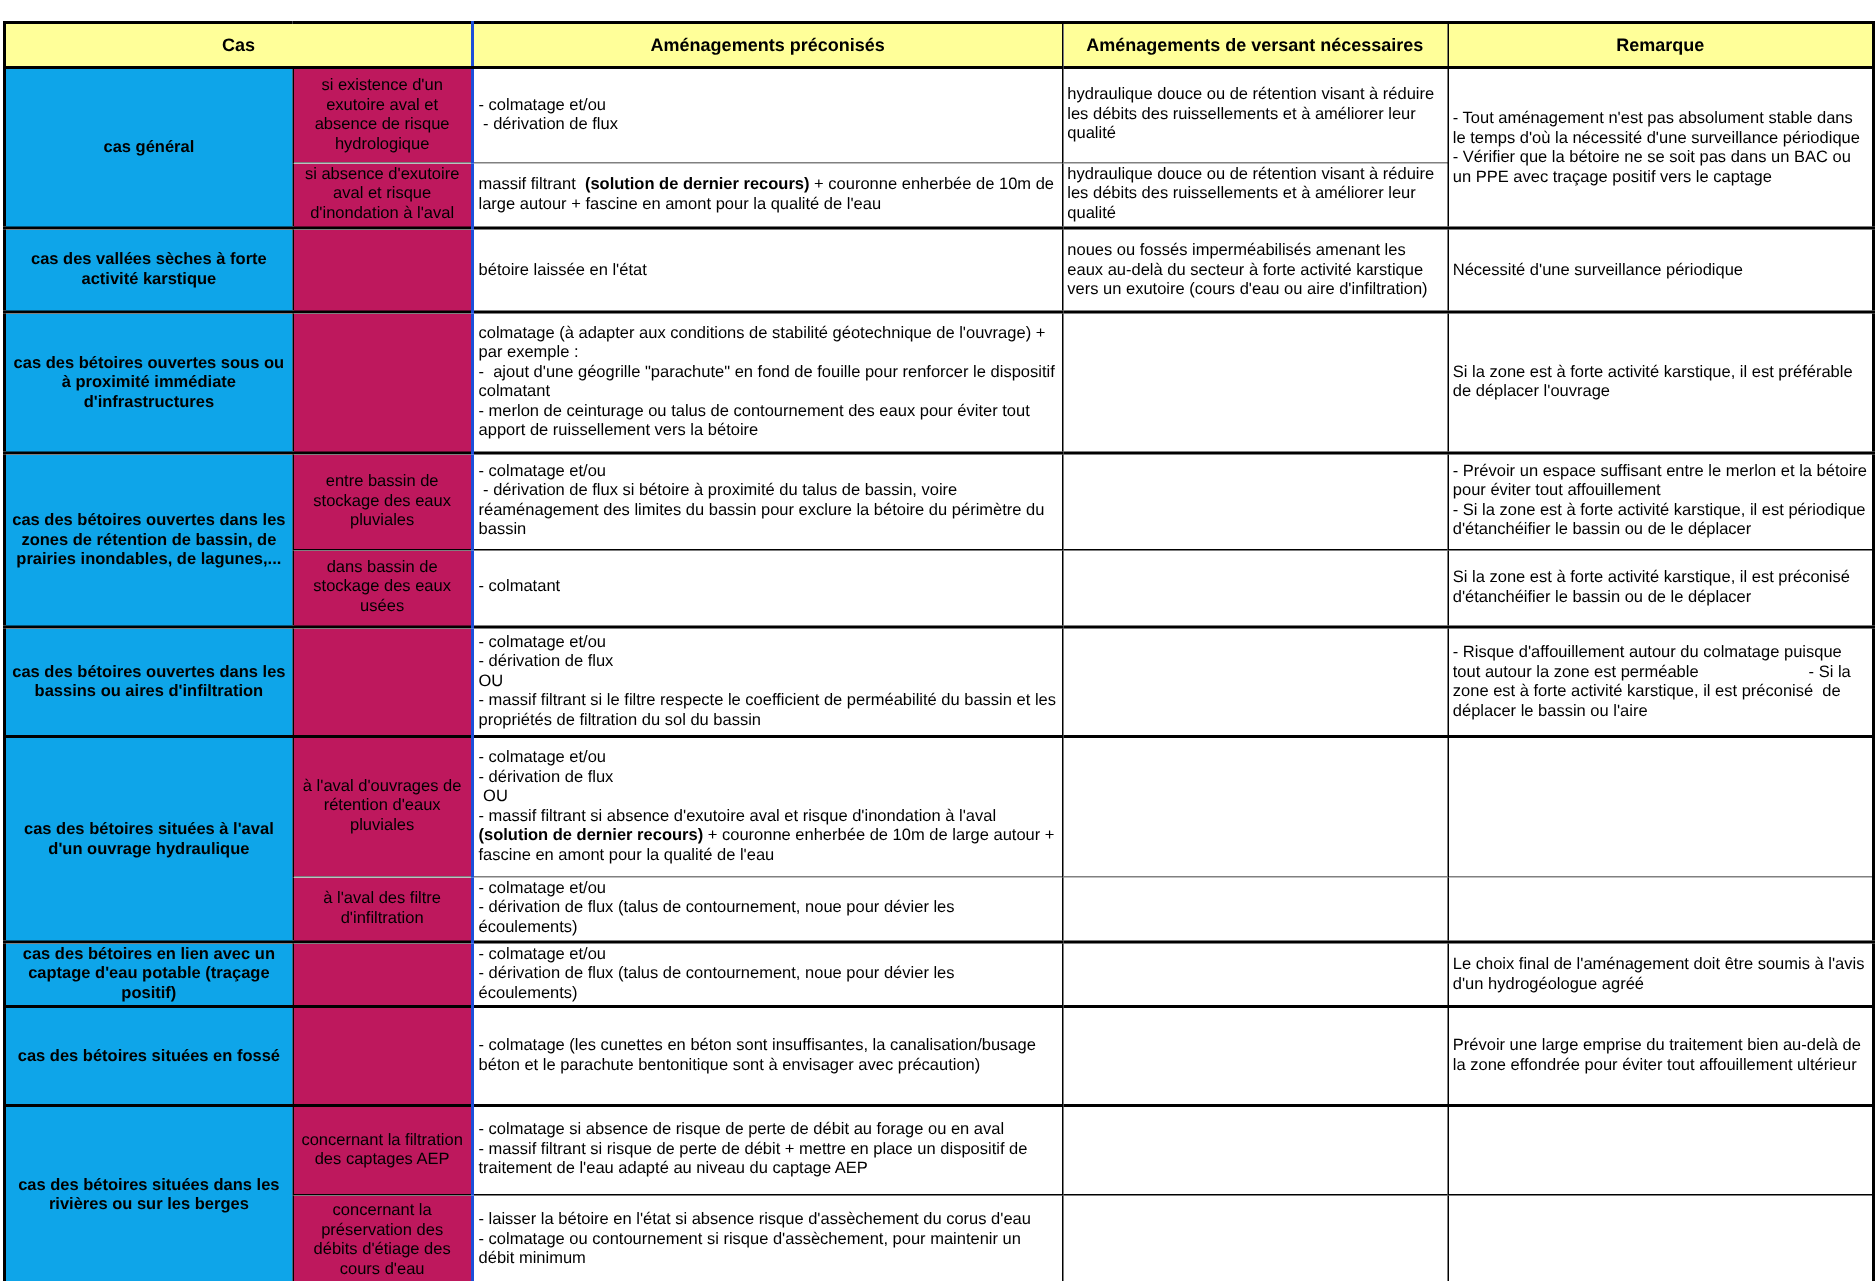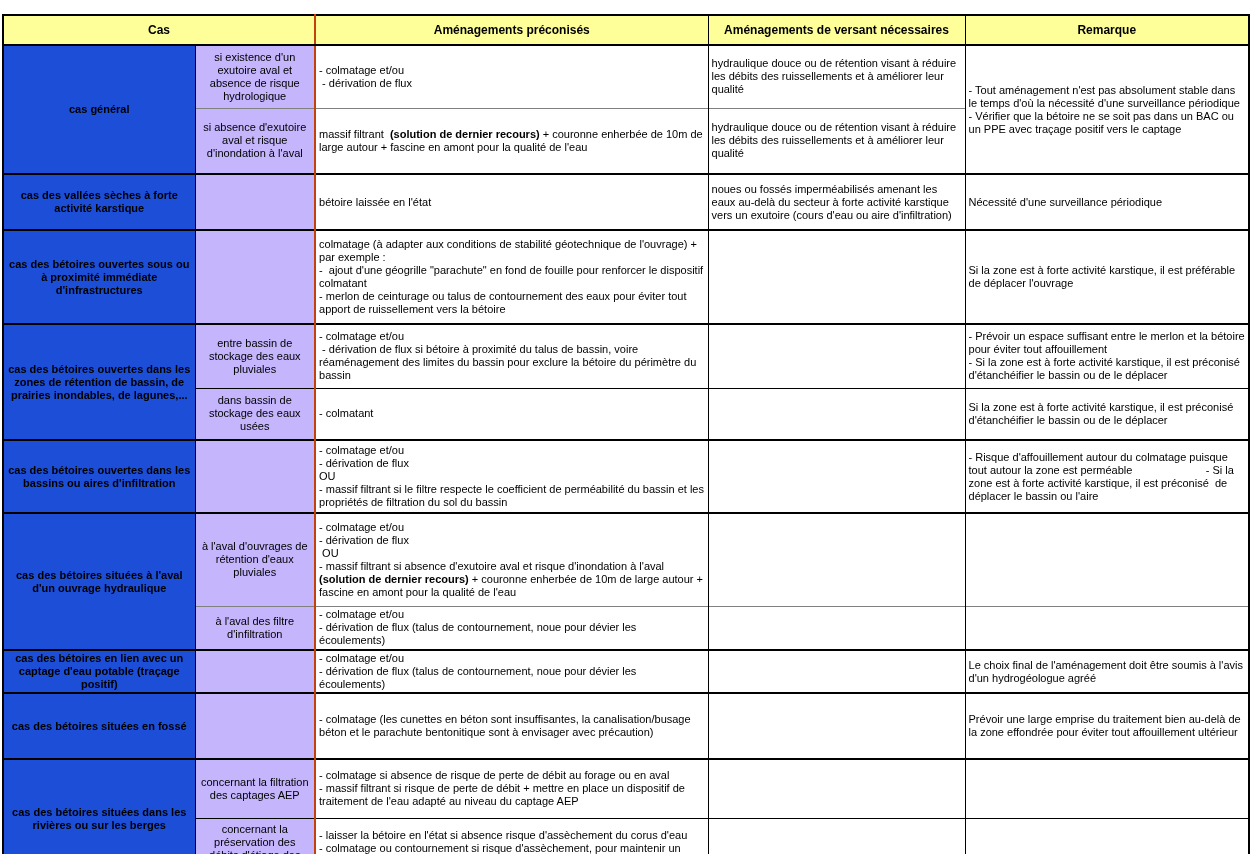--- a/index.html
+++ b/index.html
@@ -25,32 +25,32 @@
     color:#000;
   }
   th {
     background:#FFFF99;
     font-size:12px;
     font-weight:bold;
     text-align:center;
     border-bottom:2px solid #000;
     height:30px;
   }
-  td.bl2, th.bl2 { border-left:2px solid #c2410c; }
+  td.bl2, th.bl2 { border-left:2px solid #1d4ed8; }
   tr.gt > td { border-top:2px solid #000; }
   tr.sd > td { border-top:1px solid #808080; }
   tr.sdk > td { border-top:1px solid #000; }
   td.case {
-    background:#1d4ed8;
+    background:#0ea5e9;
     font-weight:bold;
     text-align:center;
     padding:1px 4px;
   }
   td.sub {
-    background:#c4b5fd;
+    background:#be185d;
     text-align:center;
     padding:1px 4px;
     margin-left:24px;
   }
   td.txt {
     background:#fff;
     text-align:left;
     white-space:pre-wrap;
   }
   td.txt b { font-weight:bold; }
@@ -77,21 +77,21 @@
   </tr>
 
   <tr class="gt" style="height:63px">
     <td class="case" rowspan="2">cas général</td>
     <td class="sub">si existence d'un exutoire aval et absence de risque hydrologique</td>
     <td class="txt bl2">- colmatage et/ou
  - dérivation de flux</td>
     <td class="txt">hydraulique douce ou de rétention visant à réduire les débits des ruissellements et à améliorer leur qualité</td>
     <td class="txt" rowspan="2">- Tout aménagement n'est pas absolument stable dans le temps d'où la nécessité d'une surveillance périodique                      - Vérifier que la bétoire ne se soit pas dans un BAC ou un PPE avec traçage positif vers le captage</td>
   </tr>
-  <tr class="sd" style="height:66px">
+  <tr class="sd" style="height:44px">
     <td class="sub">si absence d'exutoire aval et risque d'inondation à l'aval</td>
     <td class="txt bl2"><span>massif filtrant  </span><b>(solution de dernier recours)</b><span> + couronne enherbée de 10m de large autour + fascine en amont pour la qualité de l'eau</span></td>
     <td class="txt">hydraulique douce ou de rétention visant à réduire les débits des ruissellements et à améliorer leur qualité</td>
   </tr>
 
   <tr class="gt" style="height:56px">
     <td class="case">cas des vallées sèches à forte activité karstique</td>
     <td class="sub"></td>
     <td class="txt bl2">bétoire laissée en l'état</td>
     <td class="txt">noues ou fossés imperméabilisés amenant les eaux au-delà du secteur à forte activité karstique vers un exutoire (cours d'eau ou aire d'infiltration)</td>
@@ -108,21 +108,21 @@
     <td class="txt">Si la zone est à forte activité karstique, il est préférable de déplacer l'ouvrage</td>
   </tr>
 
   <tr class="gt" style="height:64px">
     <td class="case" rowspan="2">cas des bétoires ouvertes dans les zones de rétention de bassin, de prairies inondables, de lagunes,...</td>
     <td class="sub">entre bassin de stockage des eaux pluviales</td>
     <td class="txt bl2">- colmatage et/ou
  - dérivation de flux si bétoire à proximité du talus de bassin, voire réaménagement des limites du bassin pour exclure la bétoire du périmètre du bassin</td>
     <td class="txt"></td>
     <td class="txt">- Prévoir un espace suffisant entre le merlon et la bétoire pour éviter tout affouillement
-- Si la zone est à forte activité karstique, il est préconisé d'étanchéifier le bassin ou de le déplacer</td>
+- Si la zone est à forte activité karstique, il est périodique d'étanchéifier le bassin ou de le déplacer</td>
   </tr>
   <tr class="sdk" style="height:52px">
     <td class="sub">dans bassin de stockage des eaux usées</td>
     <td class="txt bl2">- colmatant</td>
     <td class="txt"></td>
     <td class="txt">Si la zone est à forte activité karstique, il est préconisé d'étanchéifier le bassin ou de le déplacer</td>
   </tr>
 
   <tr class="gt" style="height:73px">
     <td class="case">cas des bétoires ouvertes dans les bassins ou aires d'infiltration</td>

